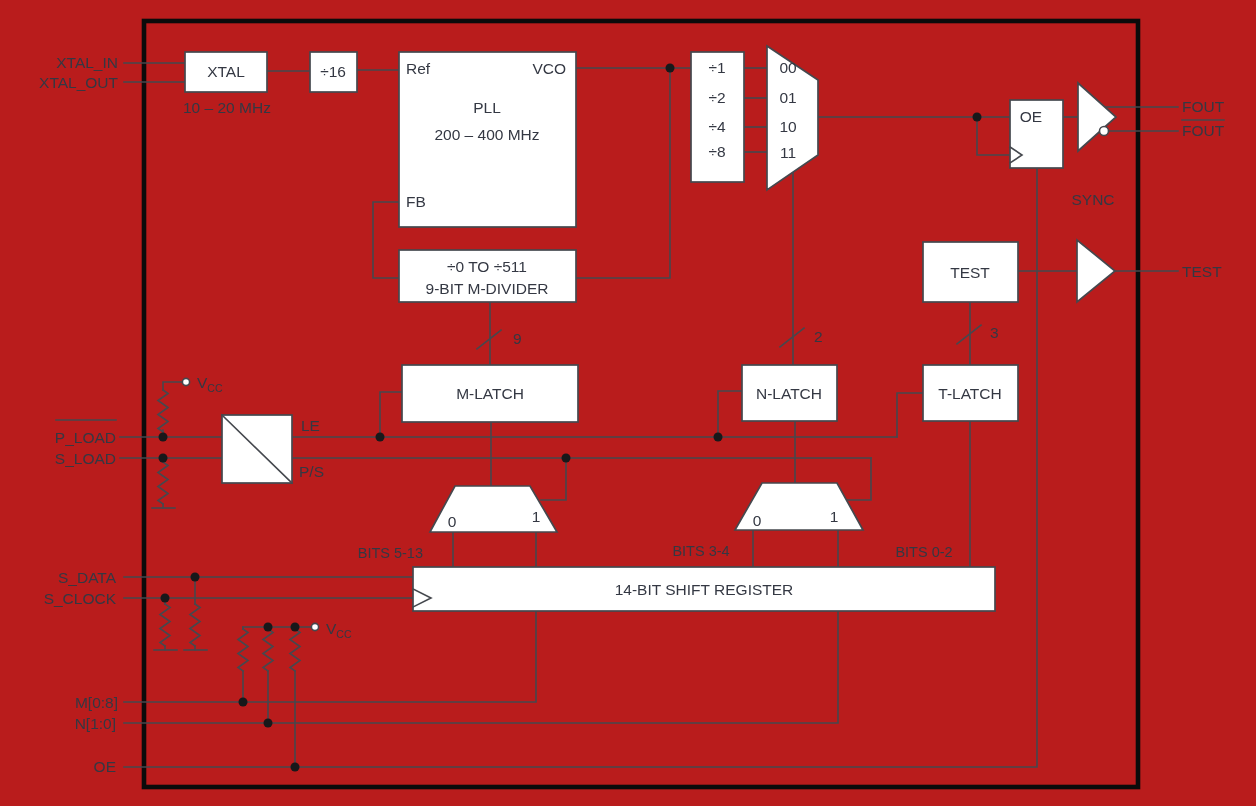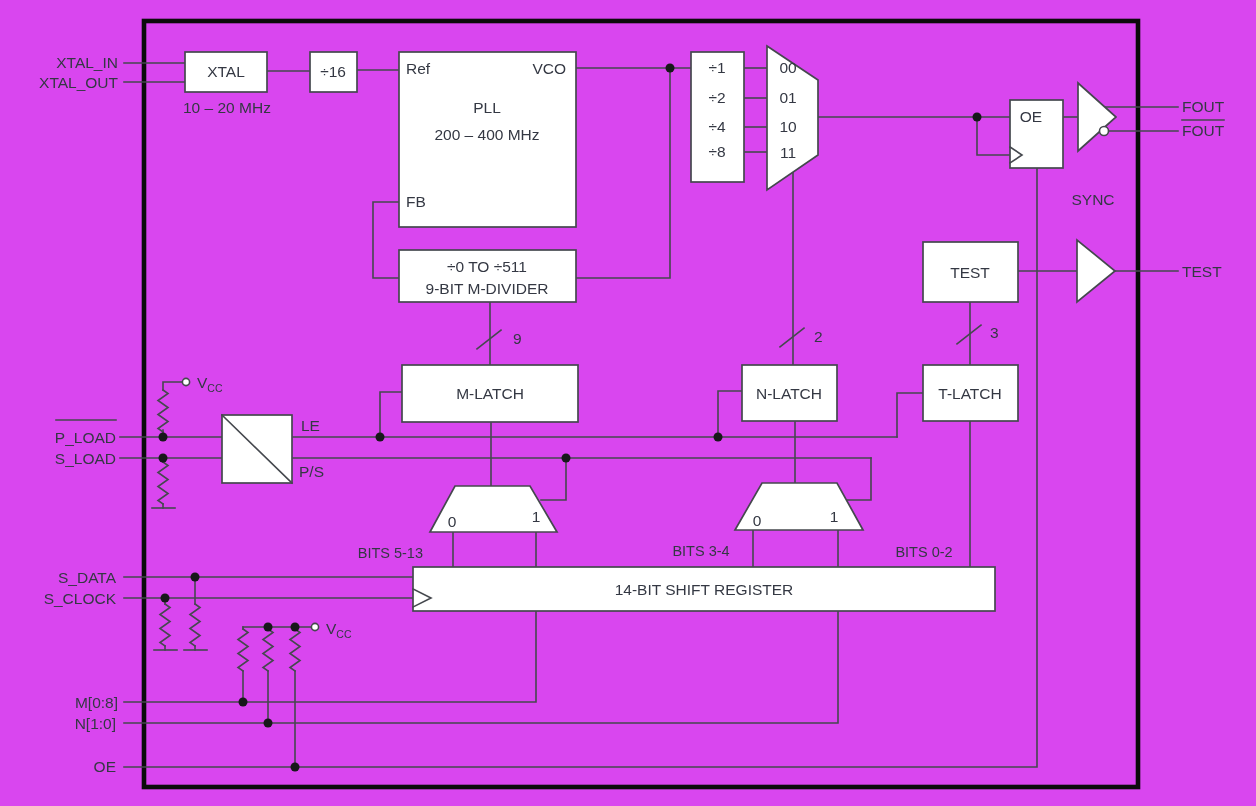--- a/index.html
+++ b/index.html
@@ -1,16 +1,16 @@
 <!DOCTYPE html>
 <html><head>
 <meta charset="utf-8">
 <style>
   html,body{margin:0;padding:0;background:#ffffff;}
-  .stage{position:relative;width:1256px;height:806px;background:#d946ef;font-family:"Liberation Sans",sans-serif;}
+  .stage{position:relative;width:1256px;height:806px;background:#b91c1c;font-family:"Liberation Sans",sans-serif;}
   .wire{stroke:#45484e;stroke-width:1.6;fill:none;stroke-linecap:square;}
   .box{fill:#ffffff;stroke:#45484e;stroke-width:1.7;}
   .border{fill:none;stroke:#0b0b0b;stroke-width:4.6;}
   .dot{fill:#17181a;stroke:none;}
   .bubble{fill:#ffffff;stroke:#45484e;stroke-width:1.6;}
   .lbl{font-family:"Liberation Sans",sans-serif;font-size:15.5px;fill:#343843;}
   .sm{font-size:14.5px;}
   .sub{font-size:10.5px;}
 </style>
 </head>

